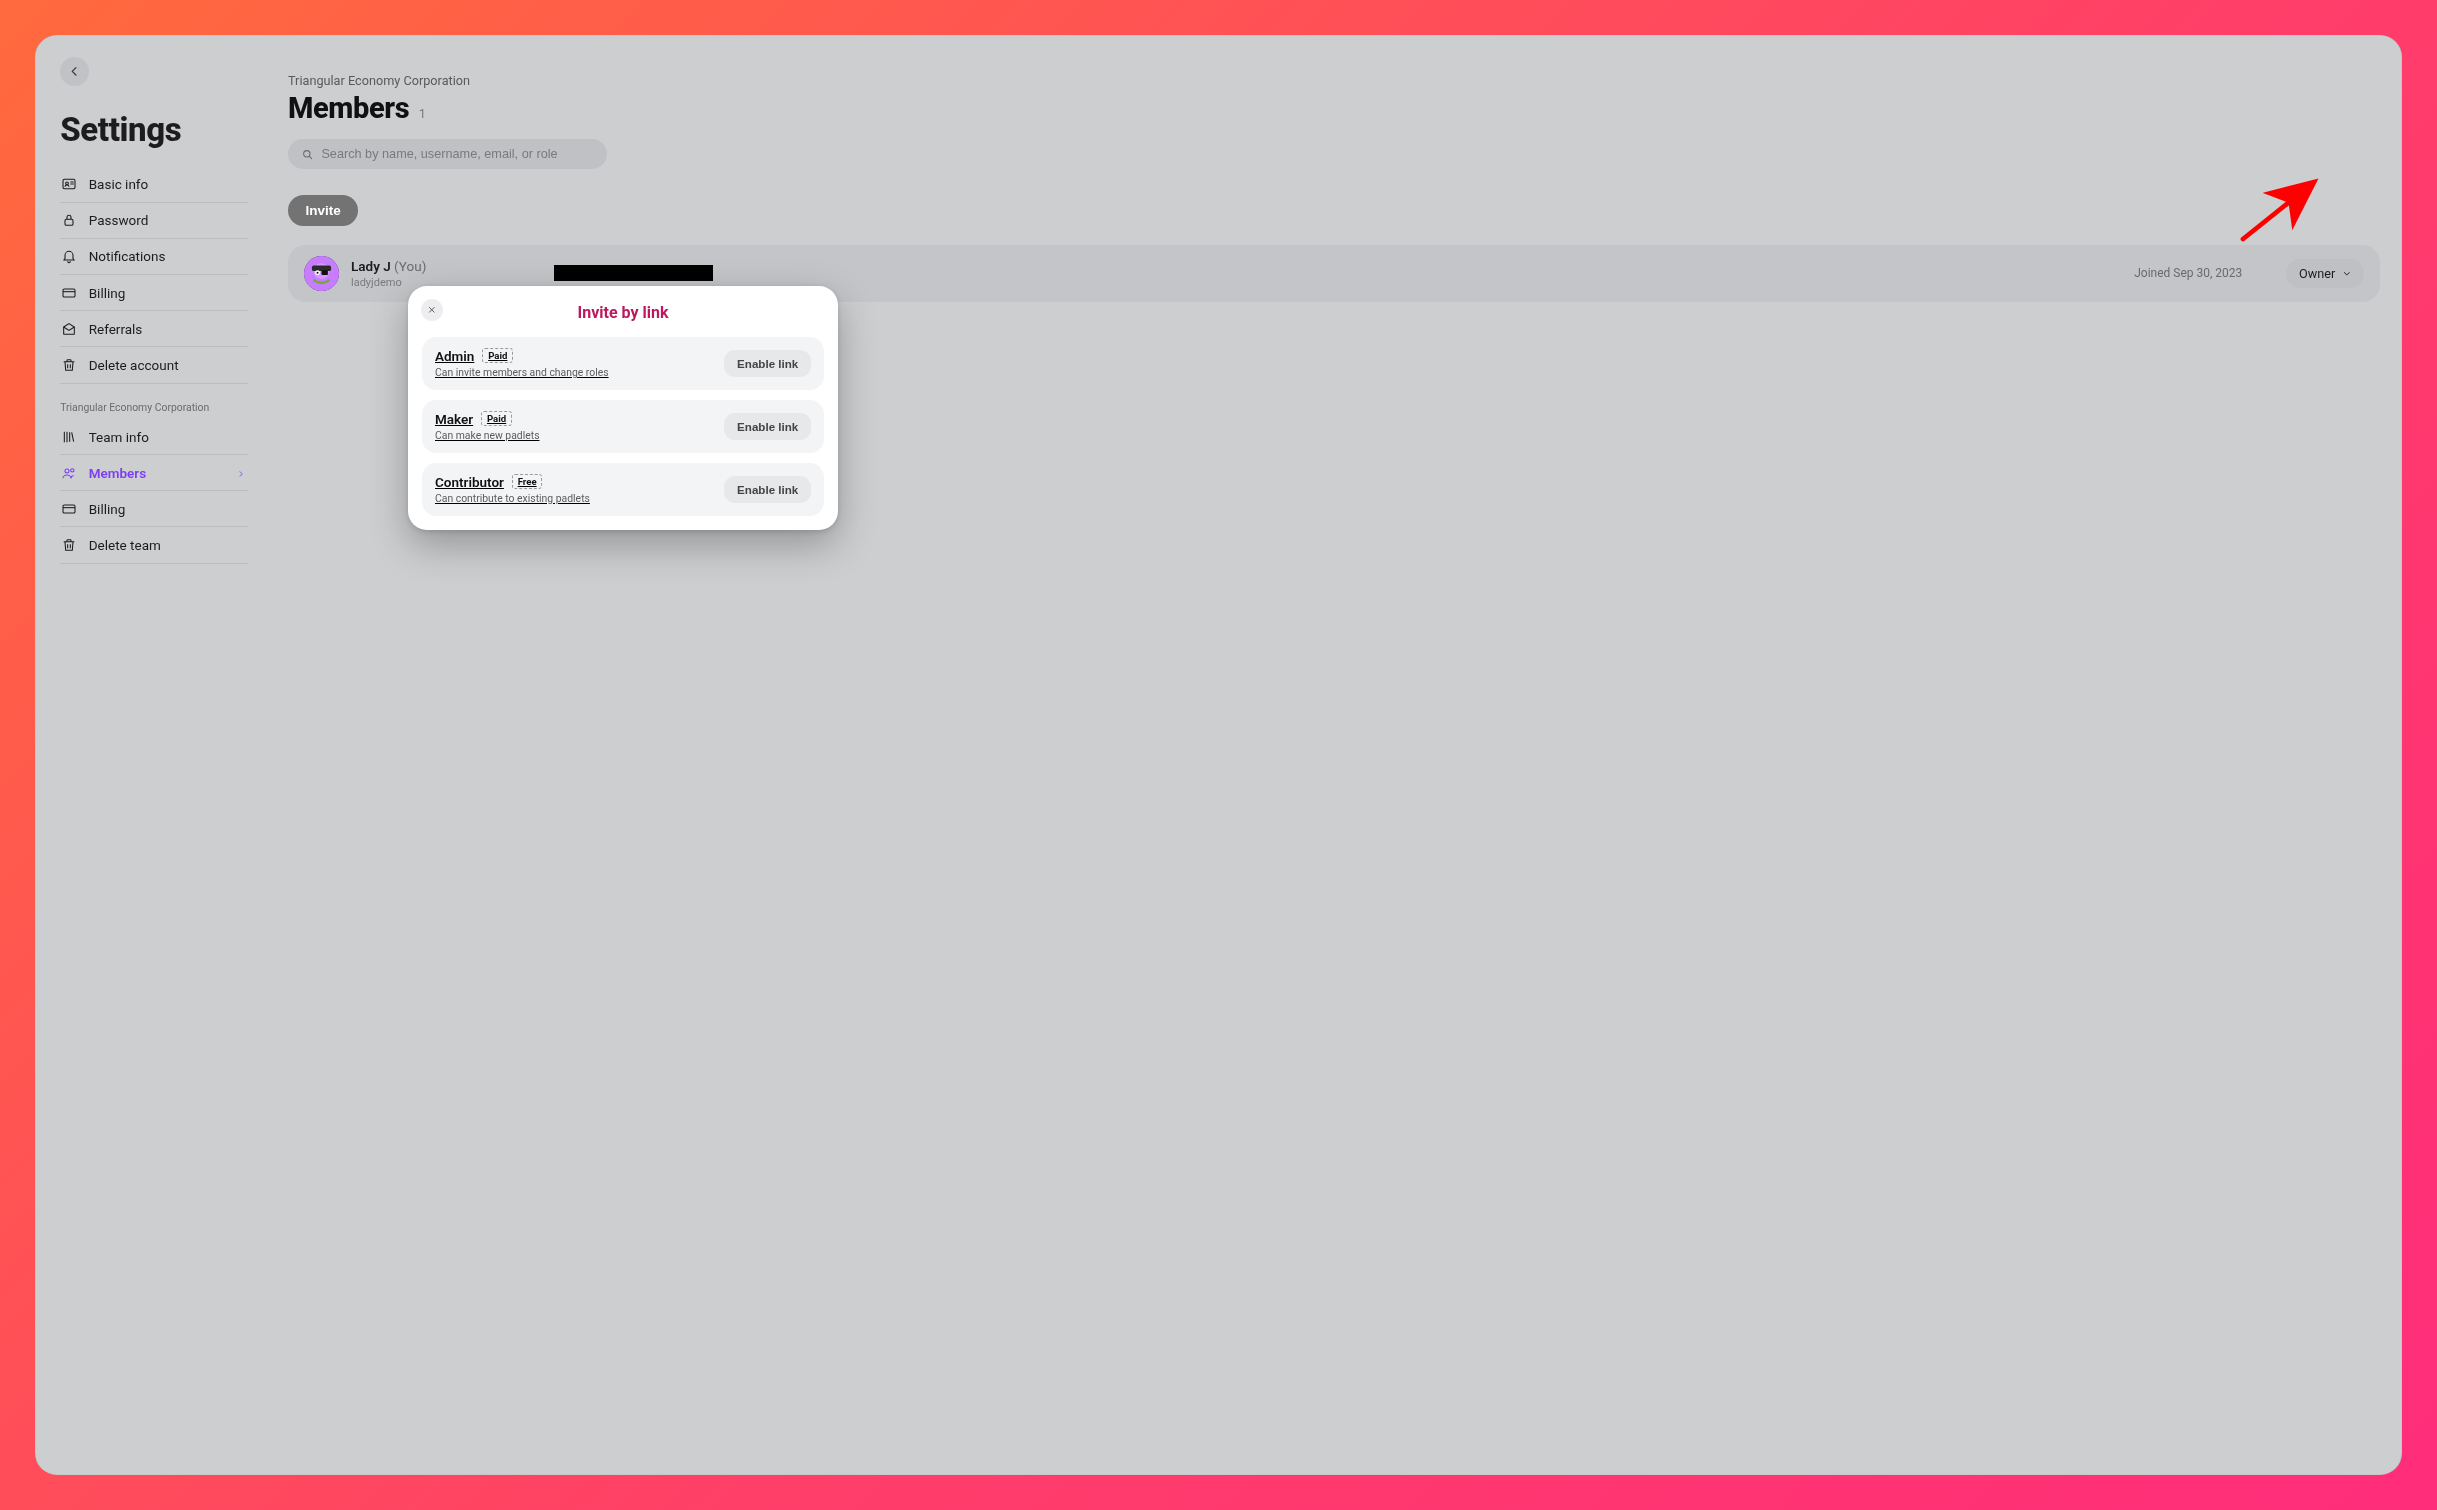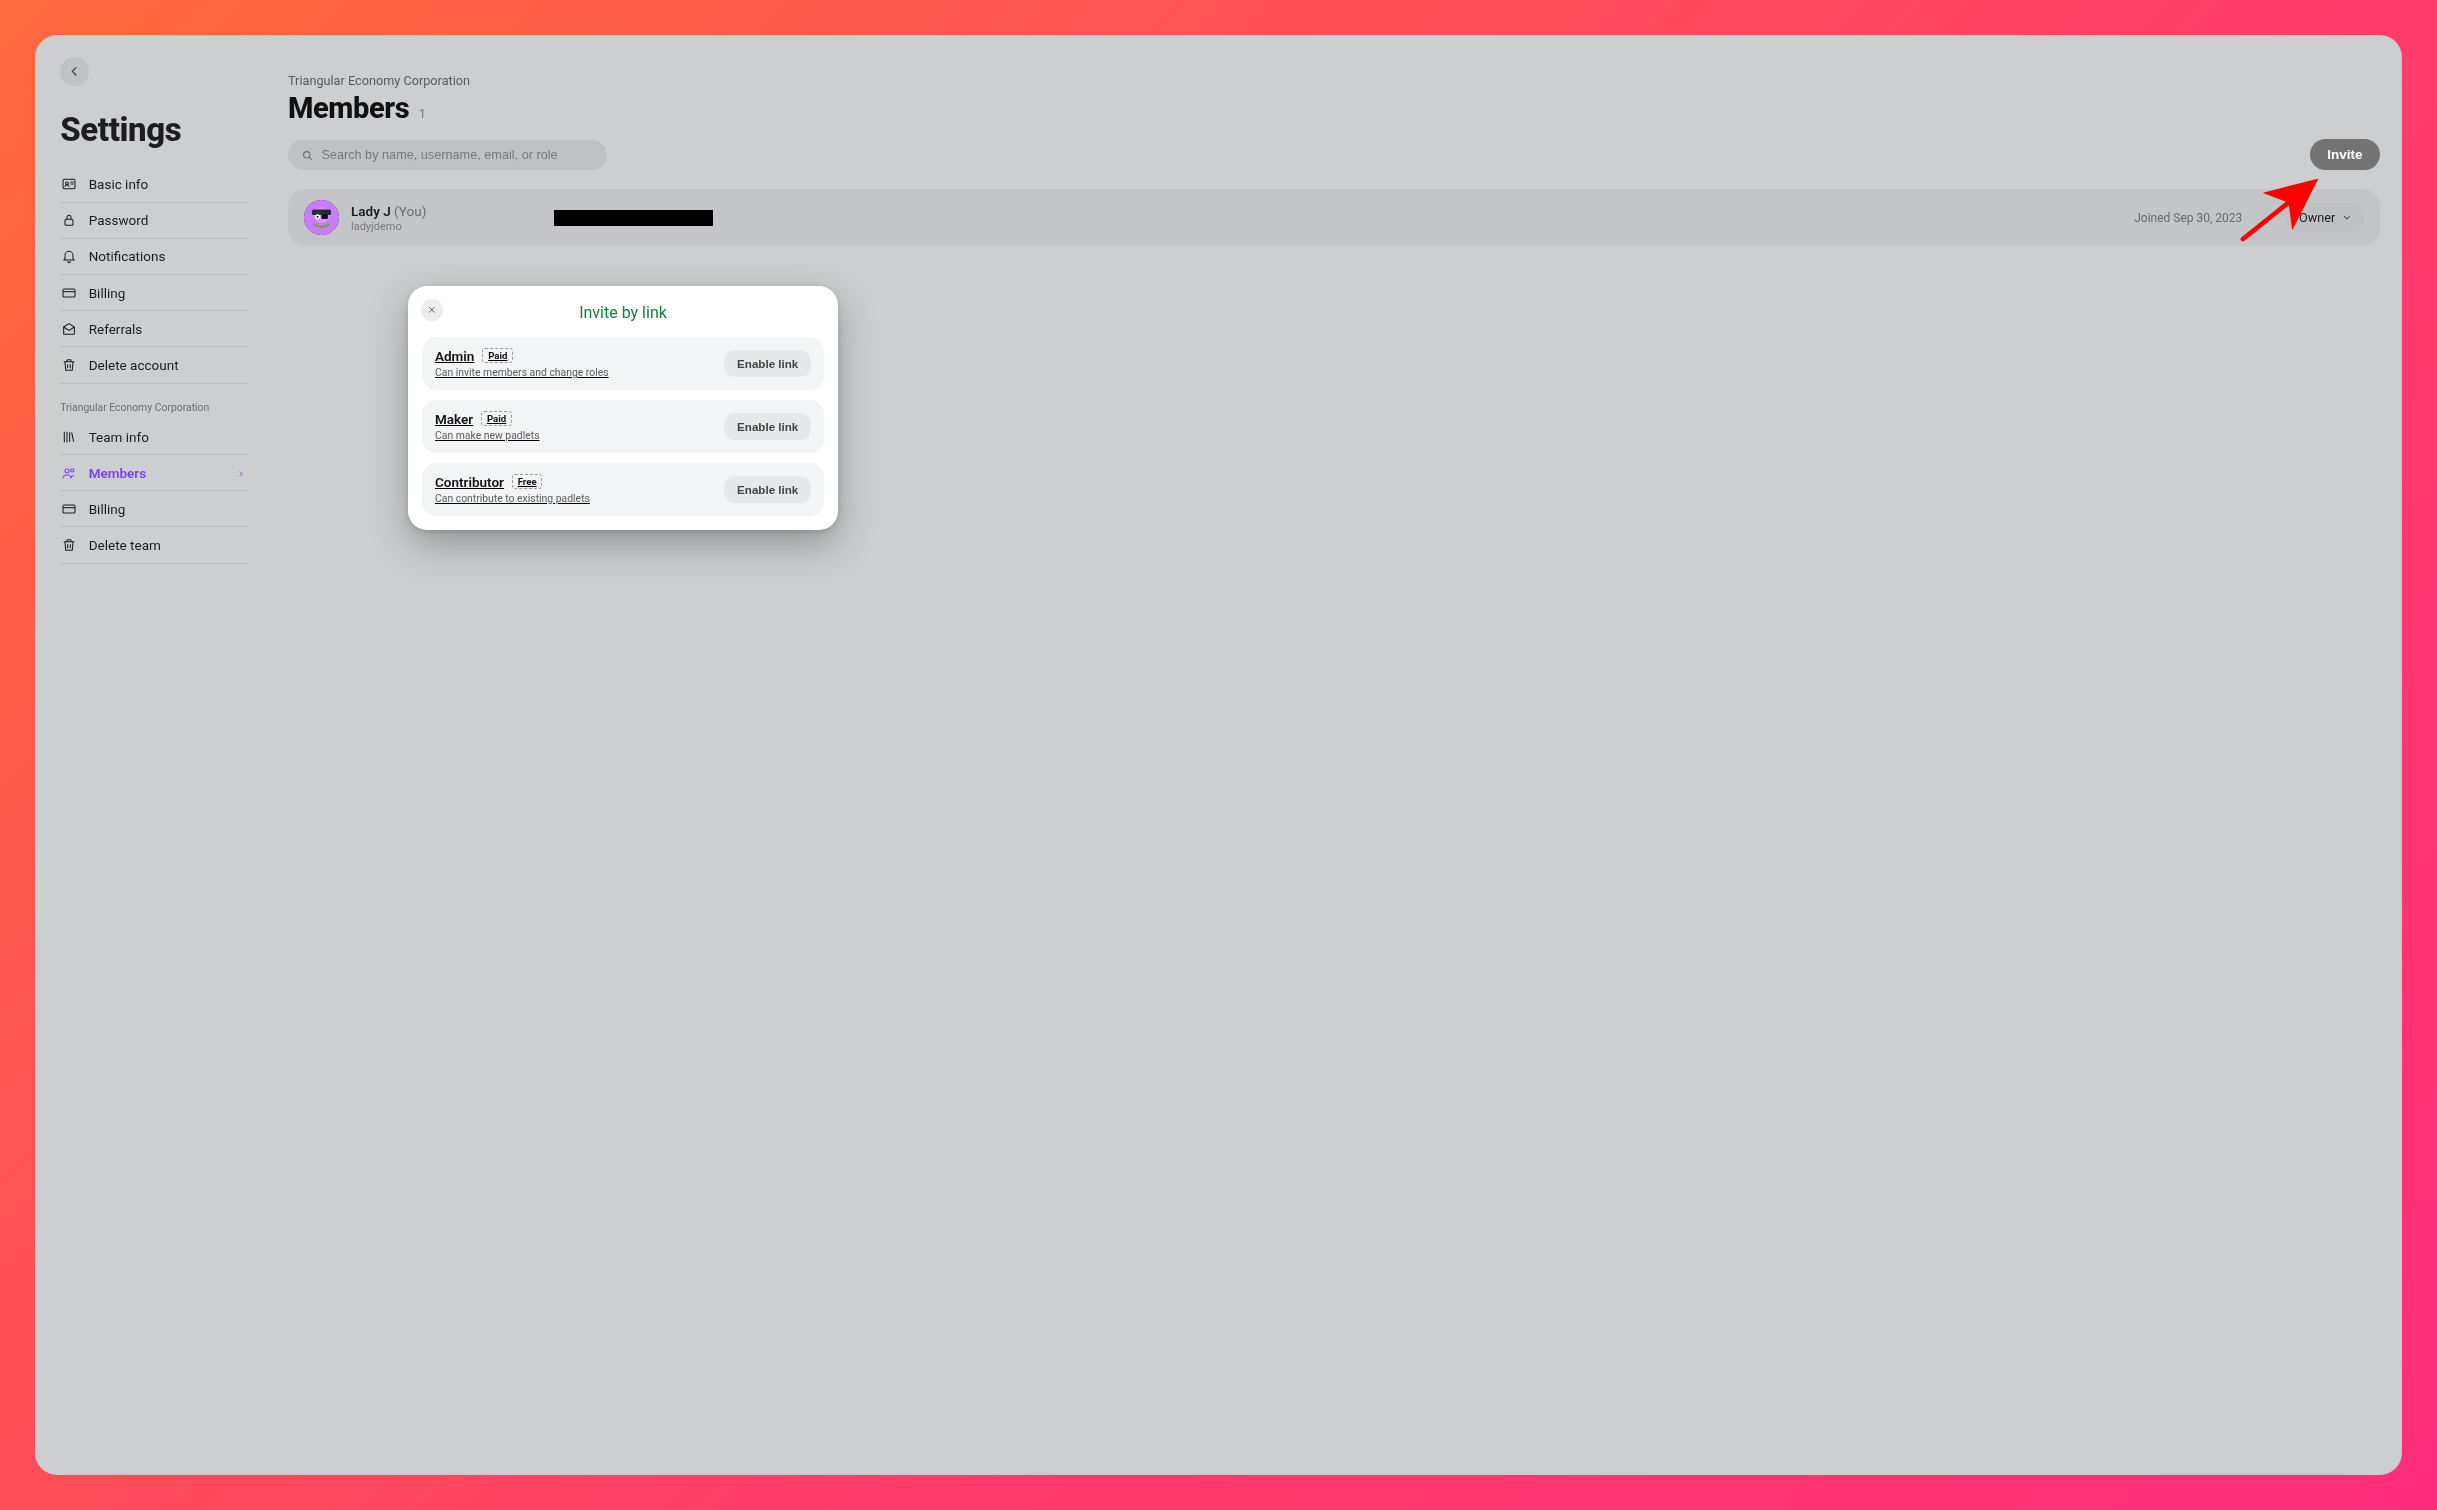--- a/index.html
+++ b/index.html
@@ -54,21 +54,21 @@
 
 .section-label { font-size: 10.4px; color: #6b6b6e; margin: 17.5px 0 4.8px; }
 
 
 .main { flex: 1; padding: 16px 0 0 40px; position: relative; }
 .org-name { font-size: 12.7px; color: #5a5a5d; margin-bottom: 3.2px; }
 .page-title-row { display: flex; align-items: baseline; gap: 9.6px; margin-bottom: 14.3px; }
 .page-title { font-size: 29px; font-weight: 800; color: #111; letter-spacing: -0.4px; }
 .page-count { font-size: 12.7px; color: #79797c; }
 
-.toolbar-row { display: flex; align-items: flex-end; gap: 12.7px; margin-bottom: 19px; }
+.toolbar-row { display: flex; align-items: flex-start; gap: 12.7px; margin-bottom: 19px; flex-direction: column; }
 .search-wrap {
   display: flex; align-items: center; gap: 8px;
   background: #c0c1c4; border-radius: 17.5px; padding: 8px 12.7px; width: 319px;
 }
 .search-wrap svg { width: 12.7px; height: 12.7px; stroke: #6a6a6d; }
 .search-input {
   border: none; background: transparent; outline: none; font-size: 12.7px; flex: 1;
   color: #2a2a2c;
 }
 .search-input::placeholder { color: #7a7a7d; }
@@ -111,21 +111,21 @@
   position: absolute; width: 430px; left: 373px; top: 251px;
   background: #fff; border-radius: 19px; padding: 14.3px 14.3px 14.3px;
   box-shadow: 0 14.3px 38px rgba(0,0,0,0.28), 0 1.6px 4.8px rgba(0,0,0,0.12);
 }
 .modal-close {
   position: absolute; left: 12.7px; top: 12.7px;
   width: 22px; height: 22px; border-radius: 50%; background: #ededef;
   display: flex; align-items: center; justify-content: center; cursor: pointer;
 }
 .modal-close svg { width: 9.6px; height: 9.6px; stroke: #5a5a5d; }
-.modal-title { text-align: center; font-size: 16px; font-weight: 400; color: #15803d; margin: 3.2px 0 14.3px; }
+.modal-title { text-align: center; font-size: 16px; font-weight: 700; color: #be185d; margin: 3.2px 0 14.3px; }
 
 .invite-card {
   background: #f3f4f6; border-radius: 14.3px; padding: 11px 12.7px;
   display: flex; align-items: center; gap: 11px; margin-bottom: 9.6px;
 }
 .invite-card:last-child { margin-bottom: 0; }
 .invite-info { flex: 1; text-decoration: underline; }
 .invite-role-row { display: flex; align-items: center; gap: 8px; }
 .invite-role { font-size: 13.5px; font-weight: 600; color: #111; }
 .tier-badge {

